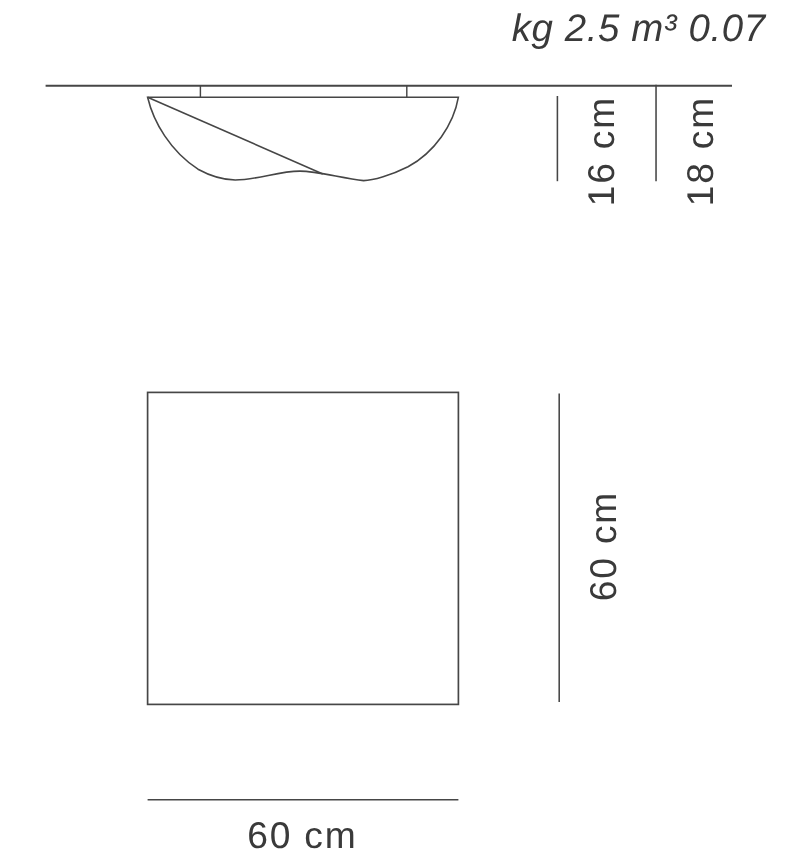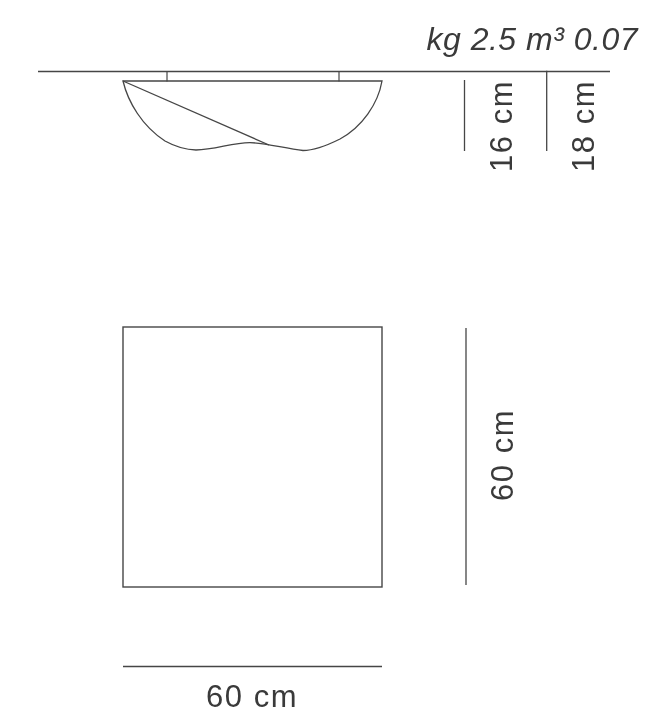--- a/index.html
+++ b/index.html
@@ -17,21 +17,21 @@
     left: 0; top: 0;
     width: 655px; height: 723px;
   }
   .label {
     position: absolute;
     white-space: nowrap;
     color: #3a3a3a;
     font-weight: 300;
   }
   .spec-label {
-    top: 21px;
+    top: 5px;
     right: 17px;
     font-size: 32px;
     font-style: italic;
     letter-spacing: 0.5px;
   }
   .dim-rotated {
     font-size: 31px;
     letter-spacing: 1.5px;
     transform: translate(-50%, -50%) rotate(-90deg);
   }

